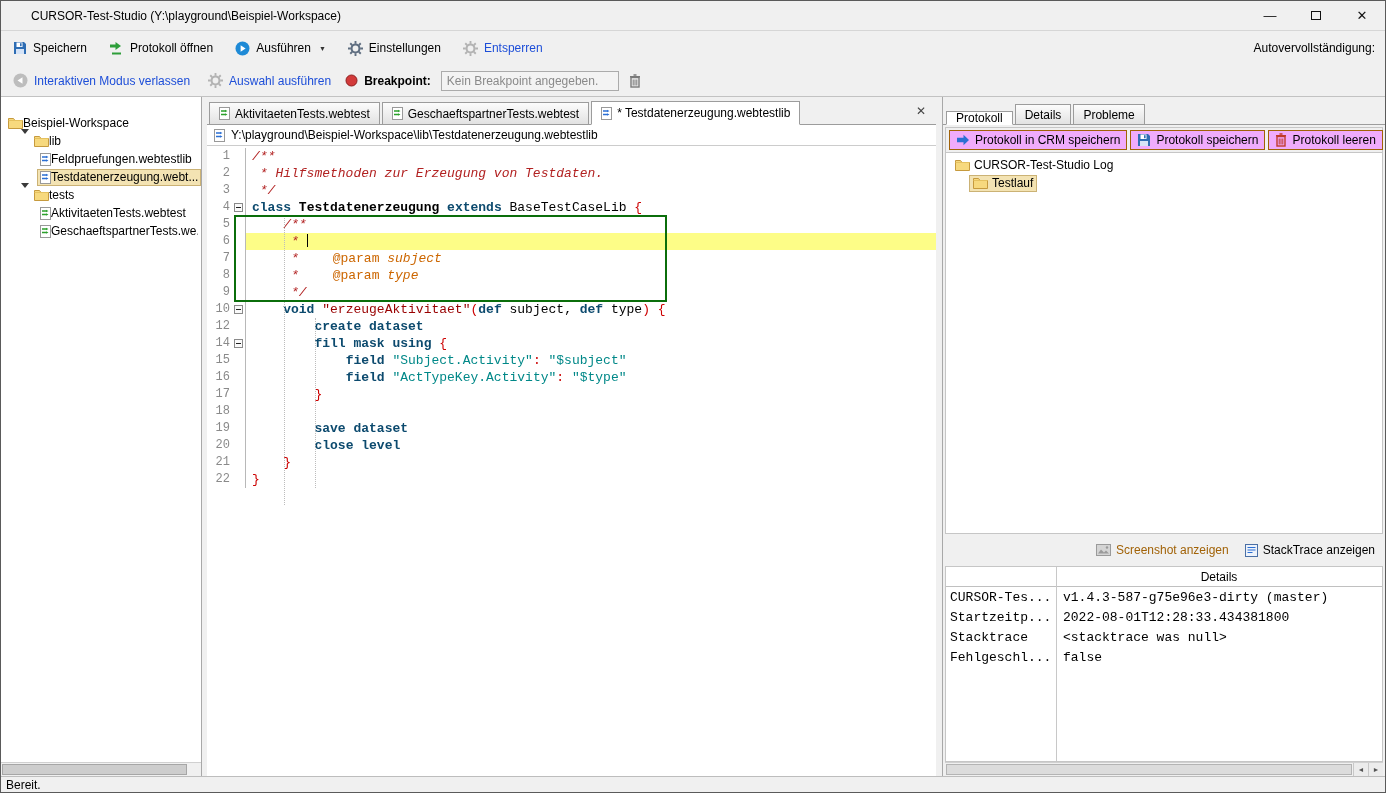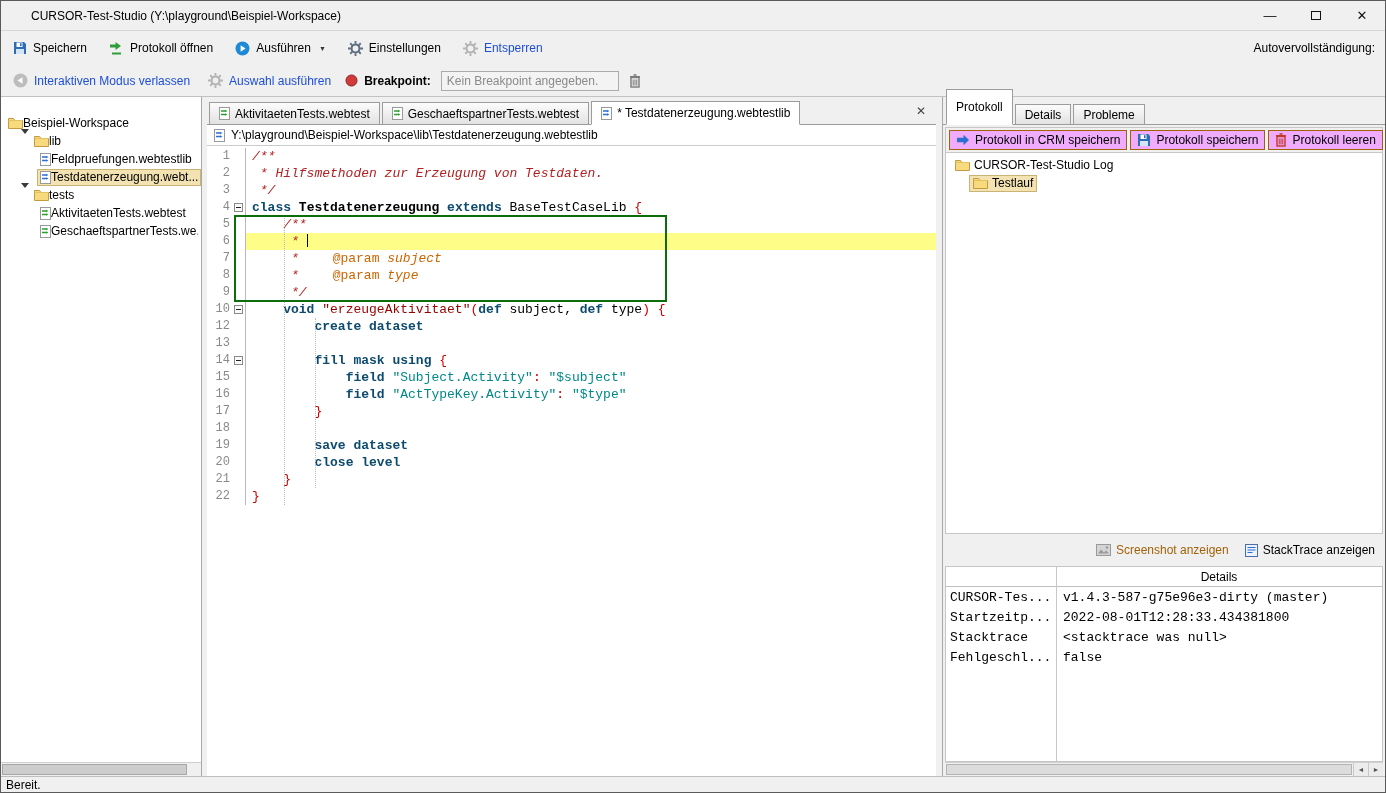--- a/index.html
+++ b/index.html
@@ -79,21 +79,21 @@
 
   .anno-box { position:absolute; left:27px; top:69px; width:433px; height:87px; border:2px solid #0b6e0b; pointer-events:none; z-index:3; }
   .guide { position:absolute; border-left:1px dotted #bcbcbc; width:0; z-index:1; pointer-events:none; }
   .guide1 { left:calc(46px + 4ch); top:70px; height:289px; }
   .guide2 { left:calc(46px + 8ch); top:172px; height:170px; }
 
   
   .right-panel { width:443px; flex:none; display:flex; flex-direction:column; background:#f0f0f0; border-left:1px solid #a8a8a8; padding-top:6px; }
   .rp-tabs { height:22px; flex:none; display:flex; align-items:flex-end; padding-left:3px; border-bottom:1px solid #9c9c9c; }
   .rp-tabs .tab { height:20px; }
-  .rp-tabs .tab.active { height:36px; }
+  .rp-tabs .tab.active { height:14px; }
   .rp-toolbar { flex:none; margin:2px 2px 0 2px; border:1px solid #c6c6c6; background:#f0f0f0; display:flex; align-items:center; gap:3px; padding:2px 3px; }
   .rp-tb-btn { display:flex; align-items:center; gap:5px; padding:2px 6px; border:1px solid #a16207; background:#f0abfc; white-space:nowrap; }
   .rp-tree { flex:1; margin:0 2px; background:#fff; border:1px solid #c6c6c6; border-top:none; padding-top:3px; overflow:hidden; }
   .log-row { height:18px; display:flex; align-items:center; white-space:nowrap; }
   .log-core { display:inline-flex; align-items:center; gap:4px; height:17px; padding:0 3px; border:1px solid transparent; }
   .log-core.selected { background:#f3e3b3; border-color:#cbb275; }
 
   .rp-actions { height:32px; flex:none; display:flex; align-items:center; justify-content:flex-end; gap:16px; padding-right:10px; }
   .act-btn { display:flex; align-items:center; gap:5px; white-space:nowrap; }
   .act-btn.disabled { color:#a16207; }
@@ -370,21 +370,20 @@
             <div class="code-line"><span class="ln">2</span><span class="foldcol"></span><span class="lncode"><span class="tk-cmt"> * Hilfsmethoden zur Erzeugung von Testdaten.</span></span></div>
             <div class="code-line"><span class="ln">3</span><span class="foldcol"></span><span class="lncode"><span class="tk-cmt"> */</span></span></div>
             <div class="code-line"><span class="ln">4</span><span class="foldcol"><span class="foldbox"></span></span><span class="lncode"><span class="tk-kw">class</span><span class="tk-pln"> </span><span class="tk-cls">Testdatenerzeugung</span><span class="tk-pln"> </span><span class="tk-kw">extends</span><span class="tk-pln"> BaseTestCaseLib </span><span class="tk-brc">{</span></span></div>
             <div class="code-line"><span class="ln">5</span><span class="foldcol"></span><span class="lncode"><span class="tk-pln">    </span><span class="tk-cmt">/**</span></span></div>
             <div class="code-line cur"><span class="ln">6</span><span class="foldcol"></span><span class="lncode"><span class="tk-pln">     </span><span class="tk-cmt">* </span><span class="caret"></span></span></div>
             <div class="code-line"><span class="ln">7</span><span class="foldcol"></span><span class="lncode"><span class="tk-pln">     </span><span class="tk-cmt">* </span><span class="tk-tag">@param </span><span class="tk-tagv">subject</span></span></div>
             <div class="code-line"><span class="ln">8</span><span class="foldcol"></span><span class="lncode"><span class="tk-pln">     </span><span class="tk-cmt">* </span><span class="tk-tag">@param </span><span class="tk-tagv">type</span></span></div>
             <div class="code-line"><span class="ln">9</span><span class="foldcol"></span><span class="lncode"><span class="tk-pln">     </span><span class="tk-cmt">*/</span></span></div>
             <div class="code-line"><span class="ln">10</span><span class="foldcol"><span class="foldbox"></span></span><span class="lncode"><span class="tk-pln">    </span><span class="tk-kw">void</span><span class="tk-pln"> </span><span class="tk-fn">"erzeugeAktivitaet"</span><span class="tk-brc">(</span><span class="tk-kw">def</span><span class="tk-pln"> subject</span><span class="tk-pln">, </span><span class="tk-kw">def</span><span class="tk-pln"> type</span><span class="tk-brc">)</span><span class="tk-pln"> </span><span class="tk-brc">{</span></span></div>
             <div class="code-line"><span class="ln">12</span><span class="foldcol"></span><span class="lncode"><span class="tk-pln">        </span><span class="tk-kw">create dataset</span></span></div>
-            <div class="code-line"><span class="ln">13</span><span class="foldcol"></span><span class="lncode"></span></div>
             <div class="code-line"><span class="ln">14</span><span class="foldcol"><span class="foldbox"></span></span><span class="lncode"><span class="tk-pln">        </span><span class="tk-kw">fill mask using</span><span class="tk-pln"> </span><span class="tk-brc">{</span></span></div>
             <div class="code-line"><span class="ln">15</span><span class="foldcol"></span><span class="lncode"><span class="tk-pln">            </span><span class="tk-kw">field</span><span class="tk-pln"> </span><span class="tk-str">"Subject.Activity"</span><span class="tk-brc">:</span><span class="tk-pln"> </span><span class="tk-str">"$subject"</span></span></div>
             <div class="code-line"><span class="ln">16</span><span class="foldcol"></span><span class="lncode"><span class="tk-pln">            </span><span class="tk-kw">field</span><span class="tk-pln"> </span><span class="tk-str">"ActTypeKey.Activity"</span><span class="tk-brc">:</span><span class="tk-pln"> </span><span class="tk-str">"$type"</span></span></div>
             <div class="code-line"><span class="ln">17</span><span class="foldcol"></span><span class="lncode"><span class="tk-pln">        </span><span class="tk-brc">}</span></span></div>
             <div class="code-line"><span class="ln">18</span><span class="foldcol"></span><span class="lncode"></span></div>
             <div class="code-line"><span class="ln">19</span><span class="foldcol"></span><span class="lncode"><span class="tk-pln">        </span><span class="tk-kw">save dataset</span></span></div>
             <div class="code-line"><span class="ln">20</span><span class="foldcol"></span><span class="lncode"><span class="tk-pln">        </span><span class="tk-kw">close level</span></span></div>
             <div class="code-line"><span class="ln">21</span><span class="foldcol"></span><span class="lncode"><span class="tk-pln">    </span><span class="tk-brc">}</span></span></div>
             <div class="code-line"><span class="ln">22</span><span class="foldcol"></span><span class="lncode"><span class="tk-brc">}</span></span></div>
           </div>

